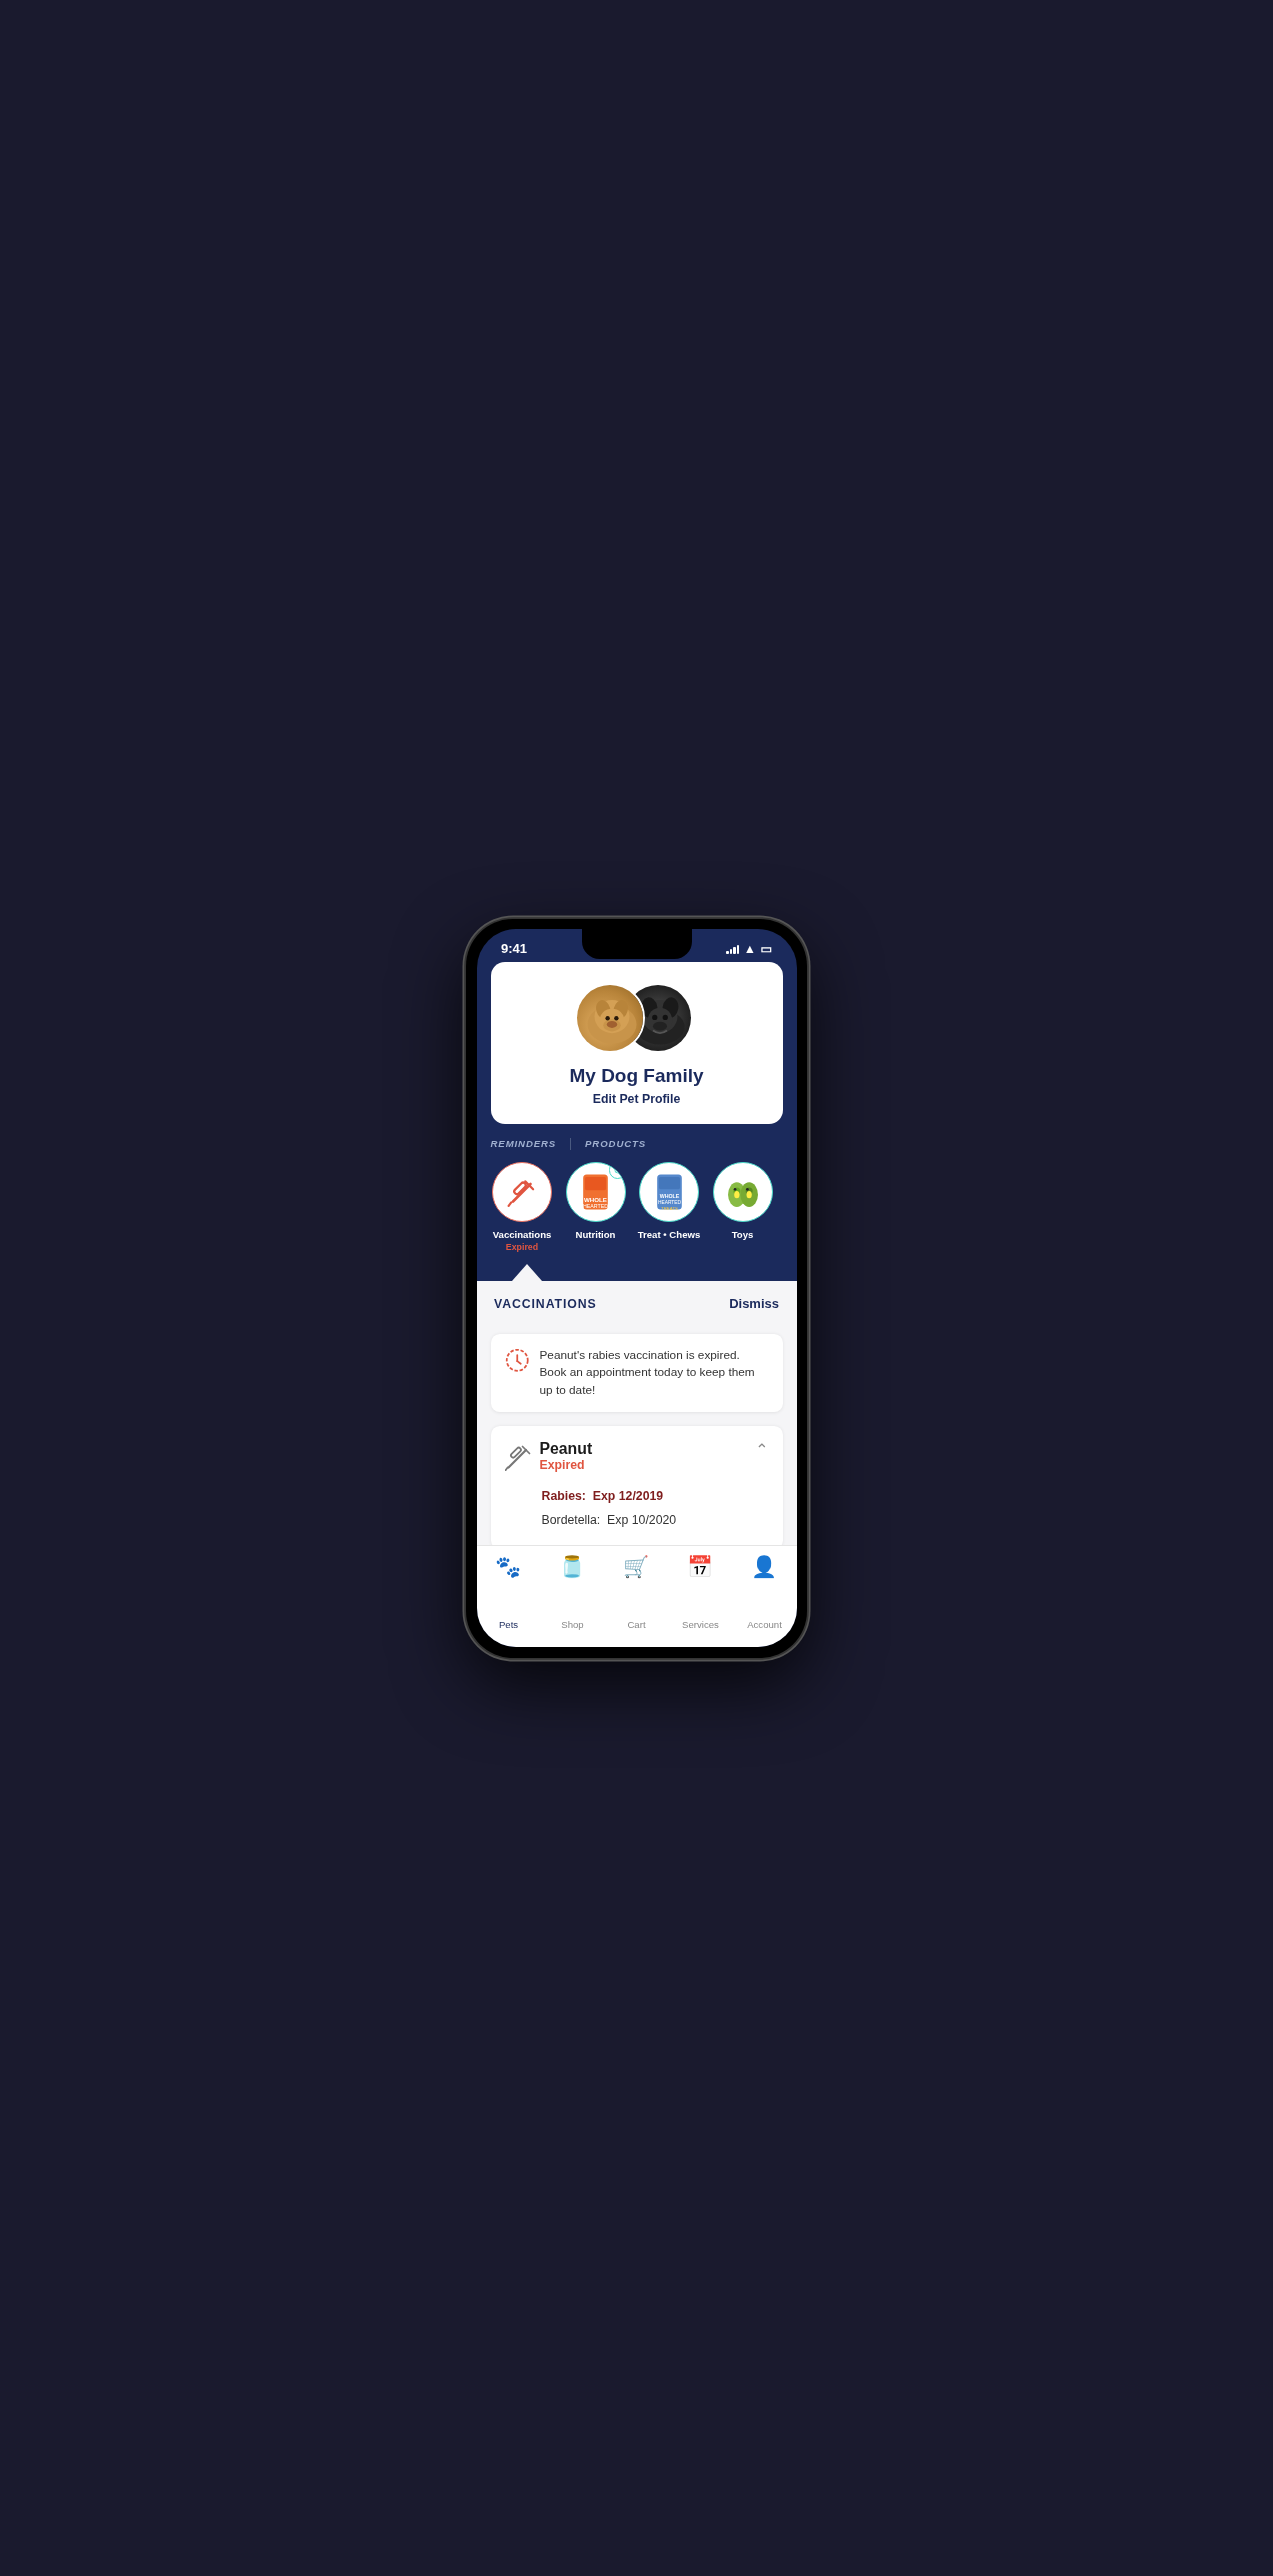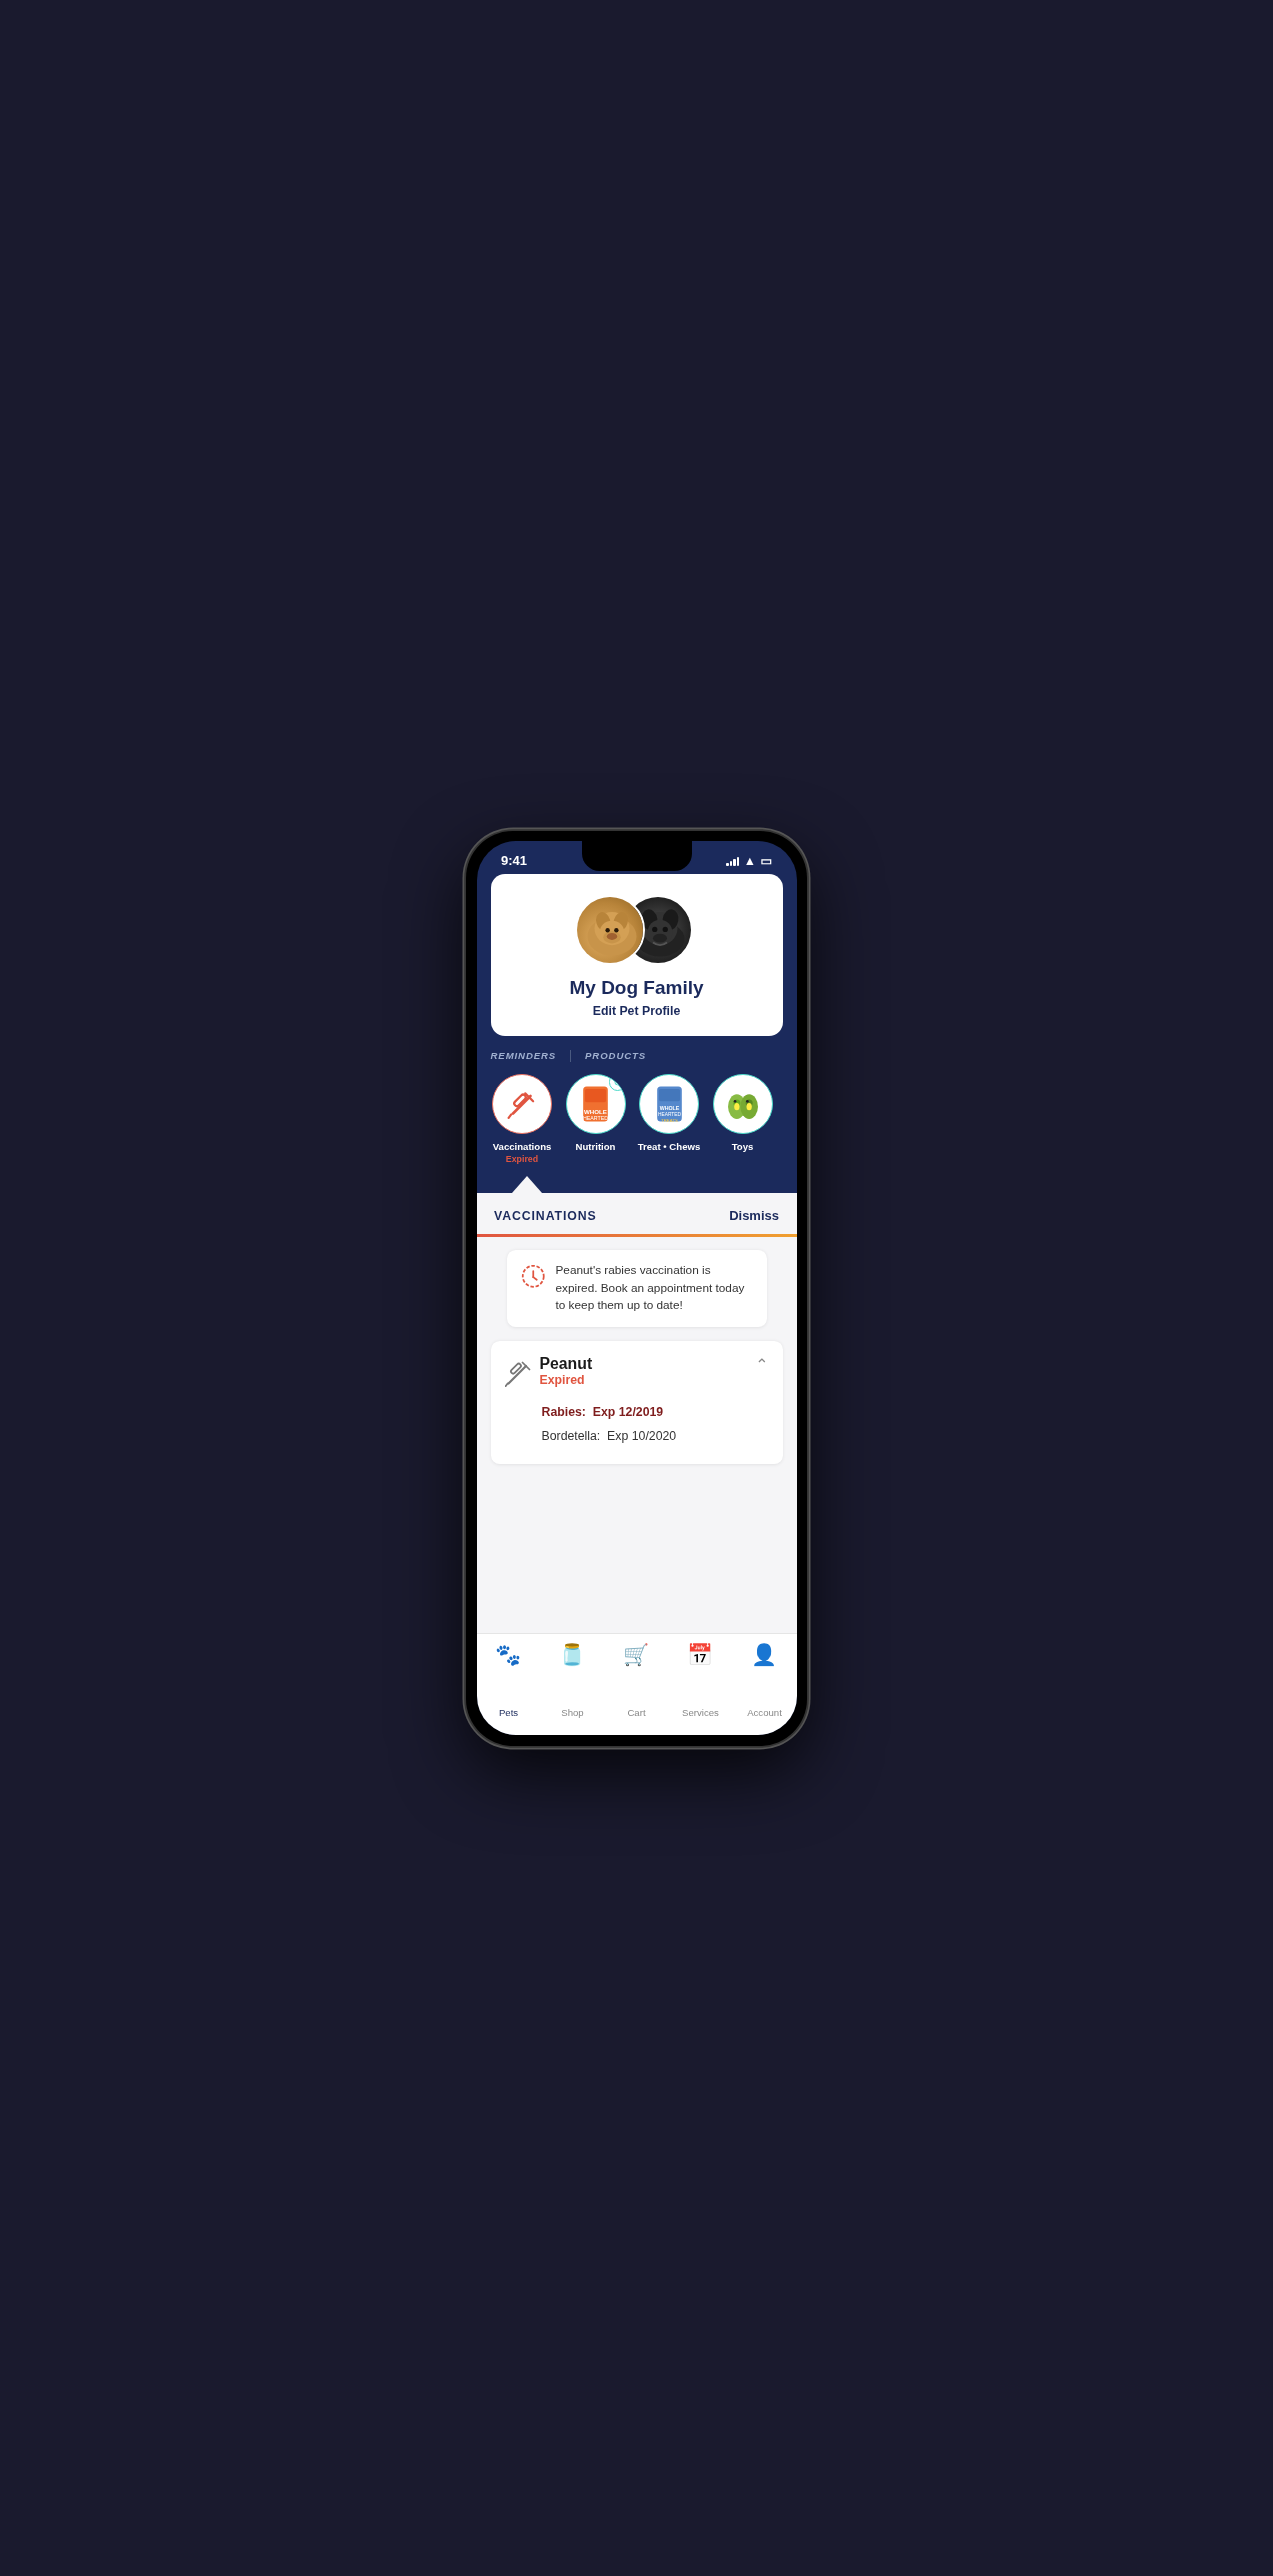--- a/index.html
+++ b/index.html
@@ -6,21 +6,21 @@
     body {
       background: #1a1a2e;
       display: flex;
       justify-content: center;
       align-items: center;
       min-height: 100vh;
       font-family: -apple-system, BlinkMacSystemFont, 'Segoe UI', sans-serif;
     }
     .phone-wrapper {
       width: 341px;
-      height: 915px;
+      height: 739px;
       background: #000;
       border-radius: 47px;
       padding: 10.5px;
       box-shadow: 0 0 0 1.8px #333, 0 0 0 3.5px #555, 0 26px 70px rgba(0,0,0,0.8);
       position: relative;
       overflow: hidden;
     }
     .phone-screen {
       width: 100%;
       height: 100%;
@@ -252,21 +252,21 @@
       cursor: pointer;
     }
     .gradient-bar {
       height: 3.5px;
       background: linear-gradient(to right, #e05540, #f0a030);
       margin: 0 0 12.3px;
     }
     
     .alert-box {
       background: #fff;
-      margin: 0 30px 14px;
+      margin: 0 14px 14px;
       border-radius: 8.8px;
       padding: 12.3px 14px;
       display: flex;
       align-items: flex-start;
       gap: 10.5px;
       box-shadow: 0 0.9px 3.5px rgba(0,0,0,0.08);
     }
     .alert-icon {
       font-size: 21px;
       color: #e05540;

